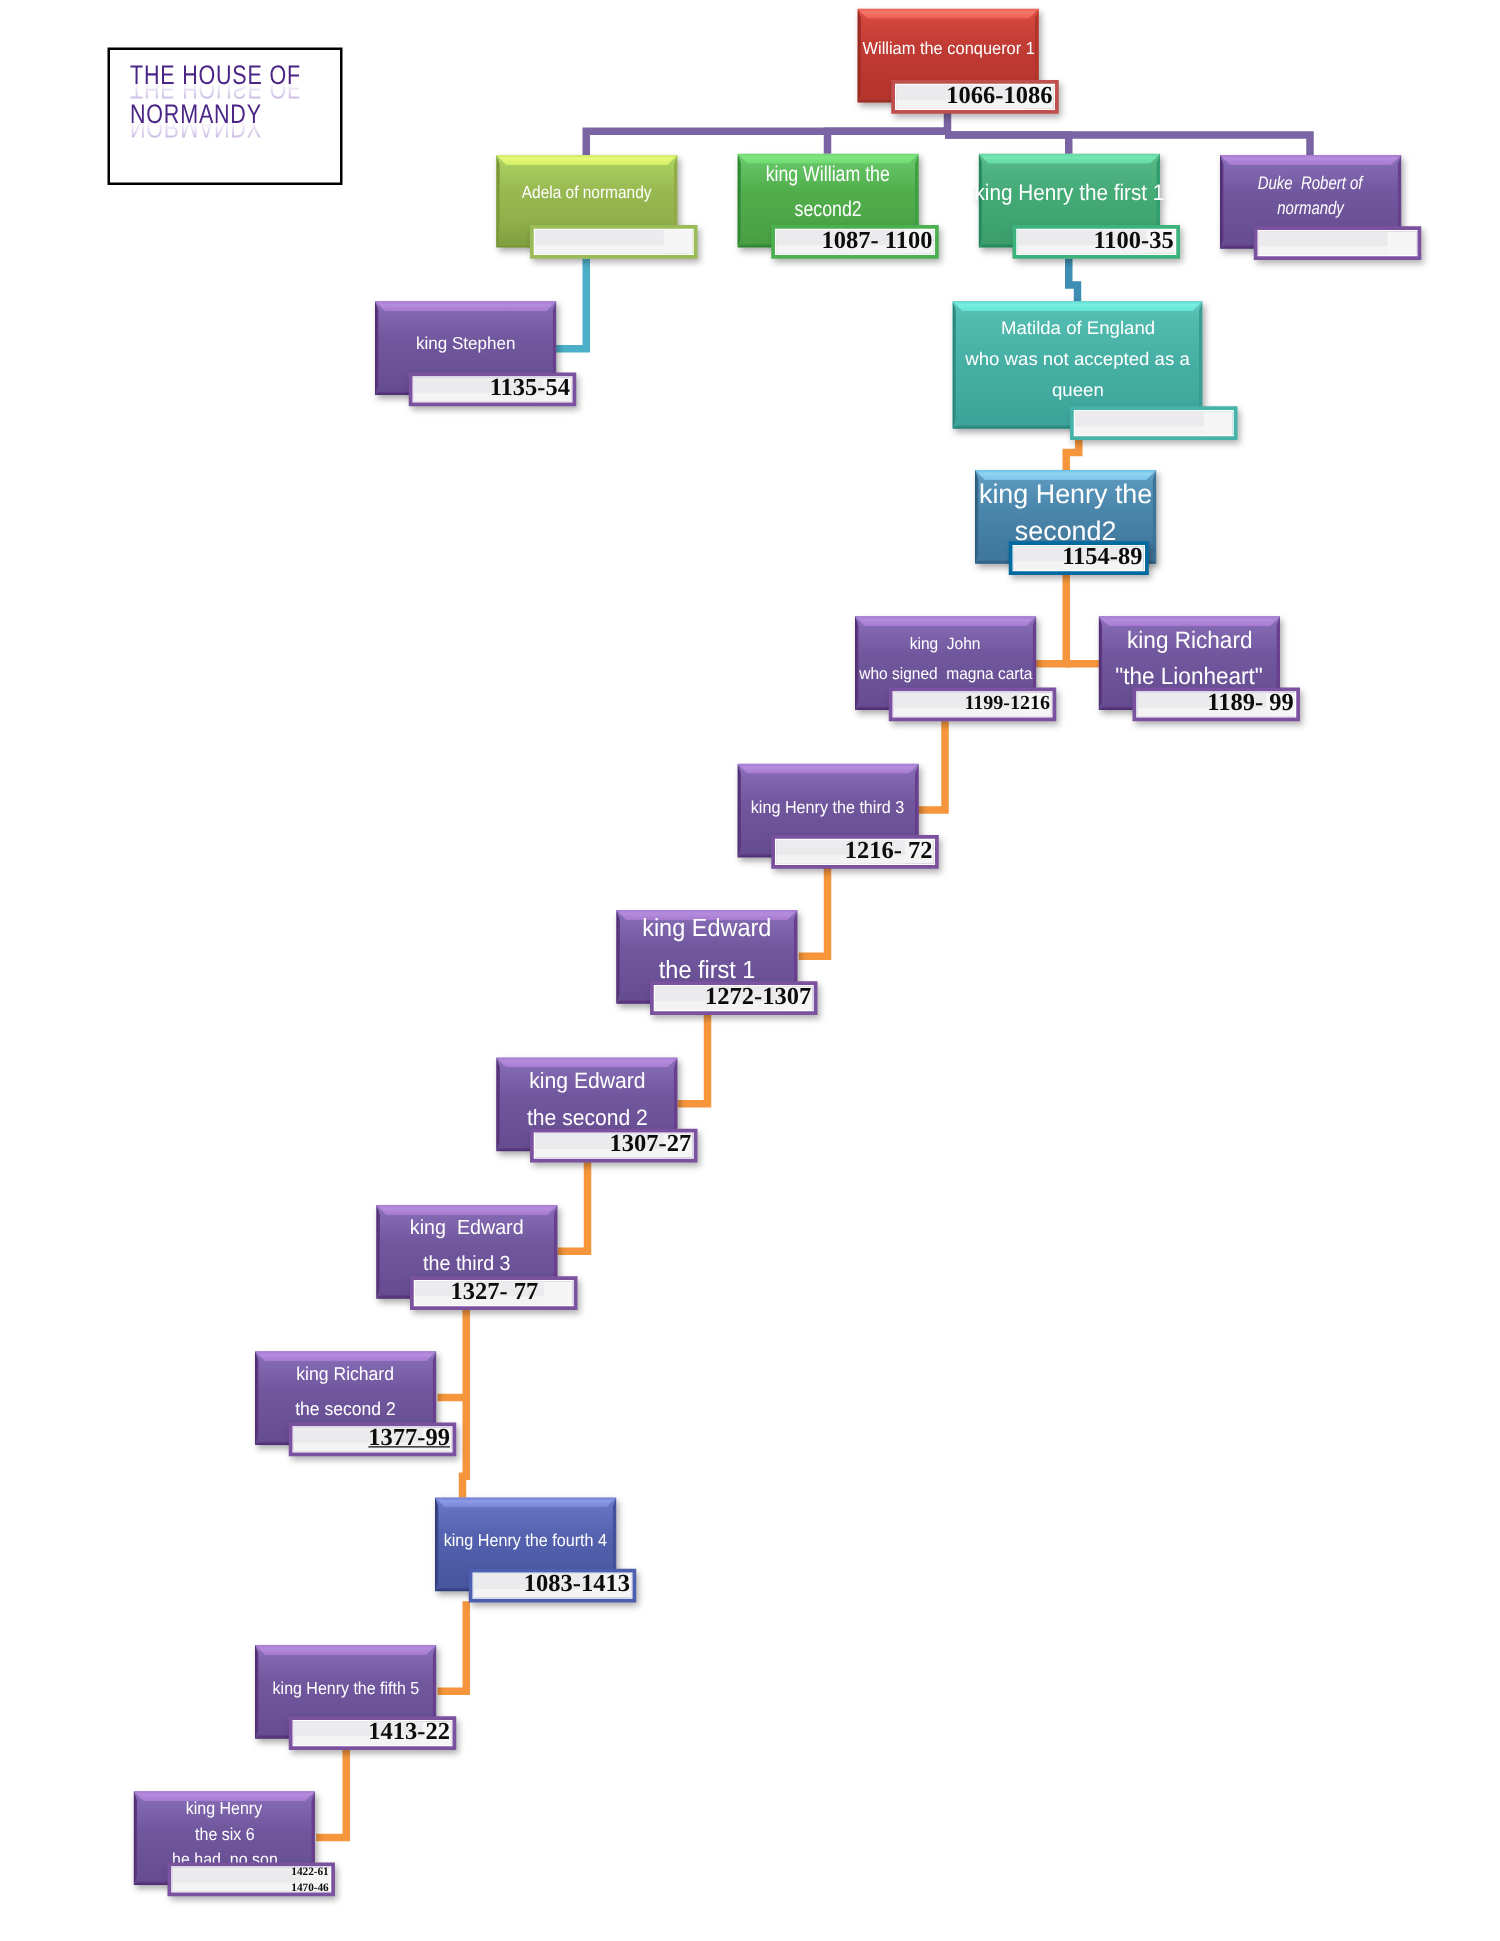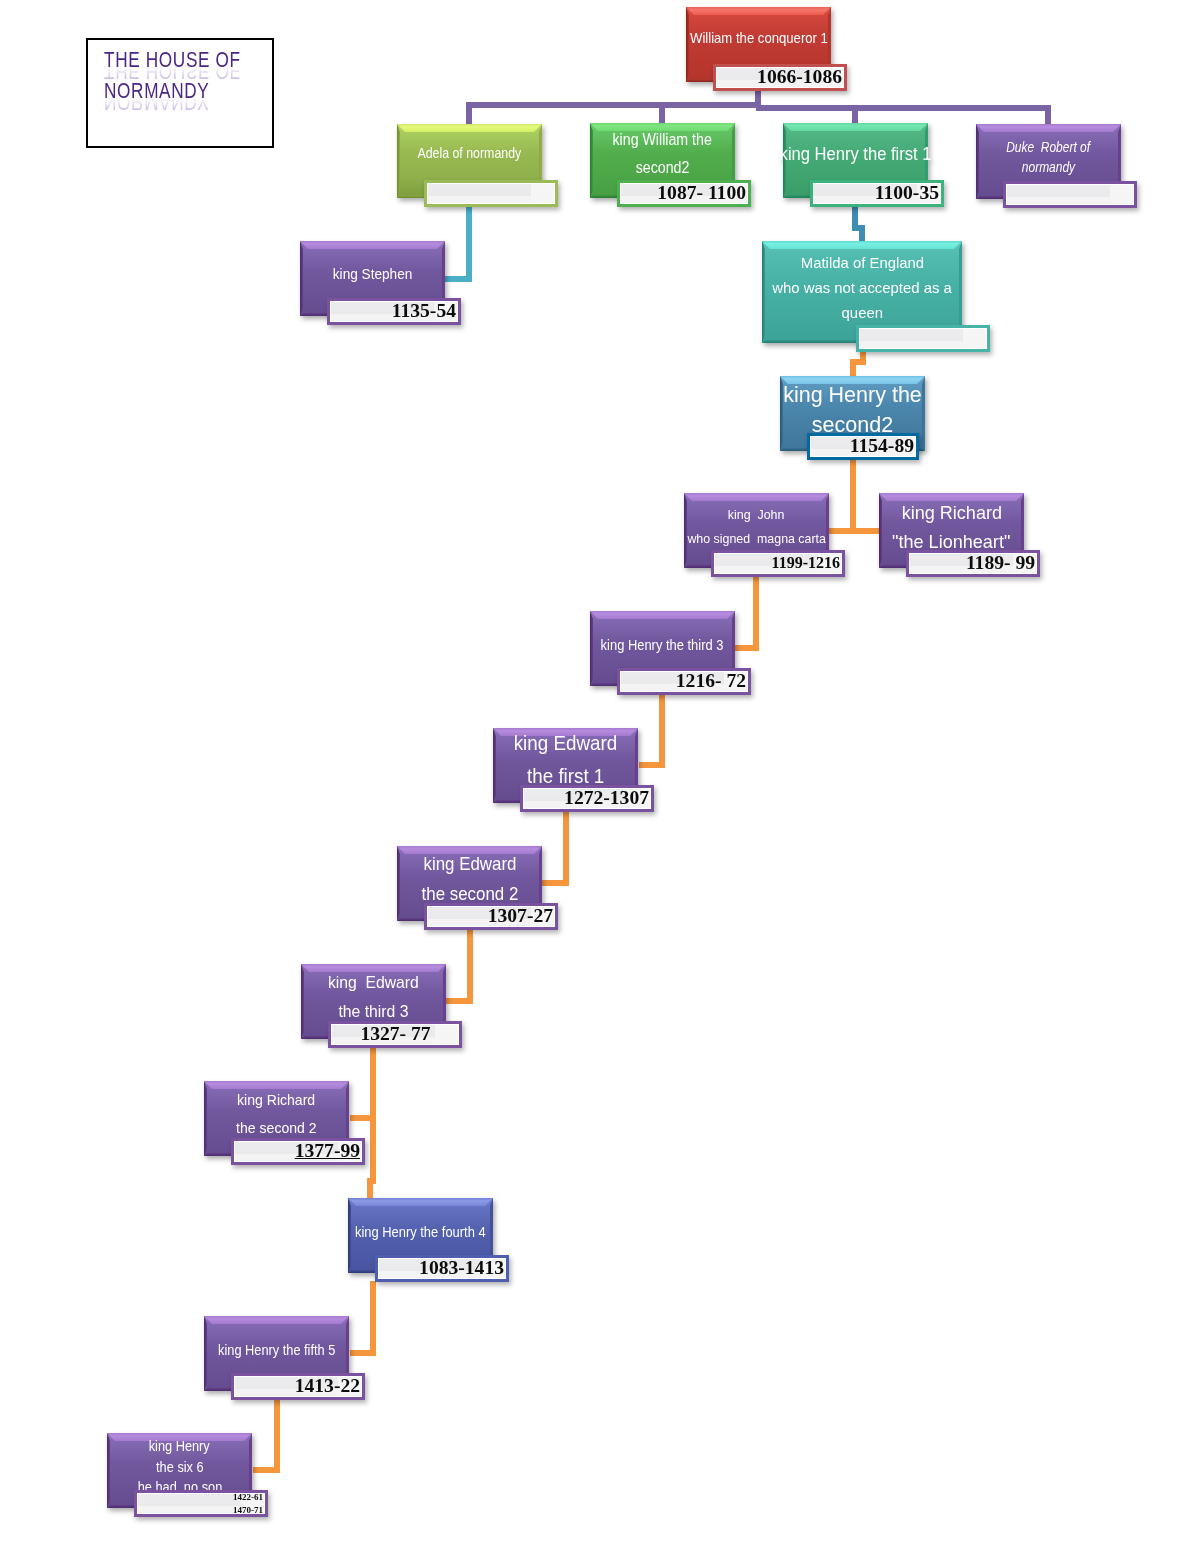--- a/index.html
+++ b/index.html
@@ -419,17 +419,17 @@
 <div class="inner sx" style="top:0px;height:68px;font-size:13.9px;line-height:20.7px;">
 <span class="ln" style="transform:scaleX(0.92);">king Henry</span>
 <span class="ln" style="transform:scaleX(0.92);">the six 6</span>
 <span class="ln" style="transform:scaleX(0.92);">he had  no son</span>
 </div>
       </div>
 <div class="subbox" style="left:27px;top:57px;width:134px;height:27px;background:#7b52a0;text-align:right;font-size:9px;line-height:13px;">
 <div class="sbi"></div>
 <div class="sbt">
 <span class="sl">1422-61</span>
-<span class="sl">1470-71</span>
+<span class="sl">1470-46</span>
 </div>
       </div>
 </div>
 </div>
 
 </body></html>

